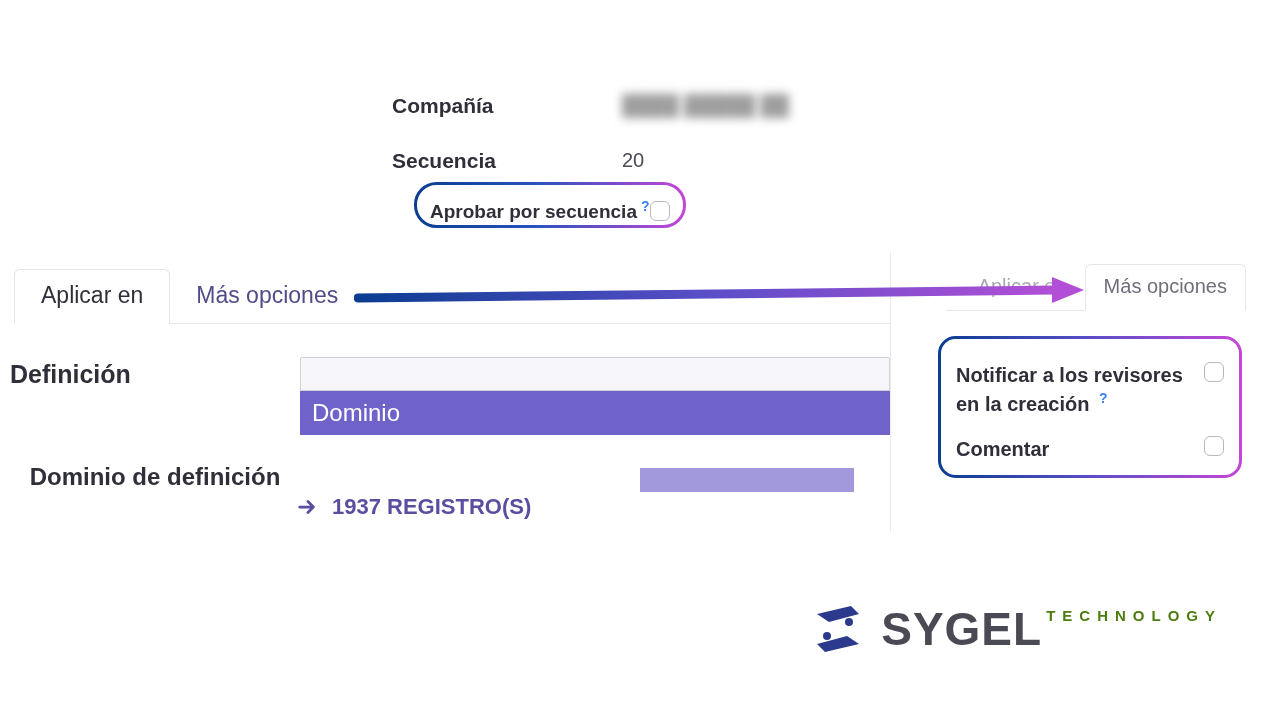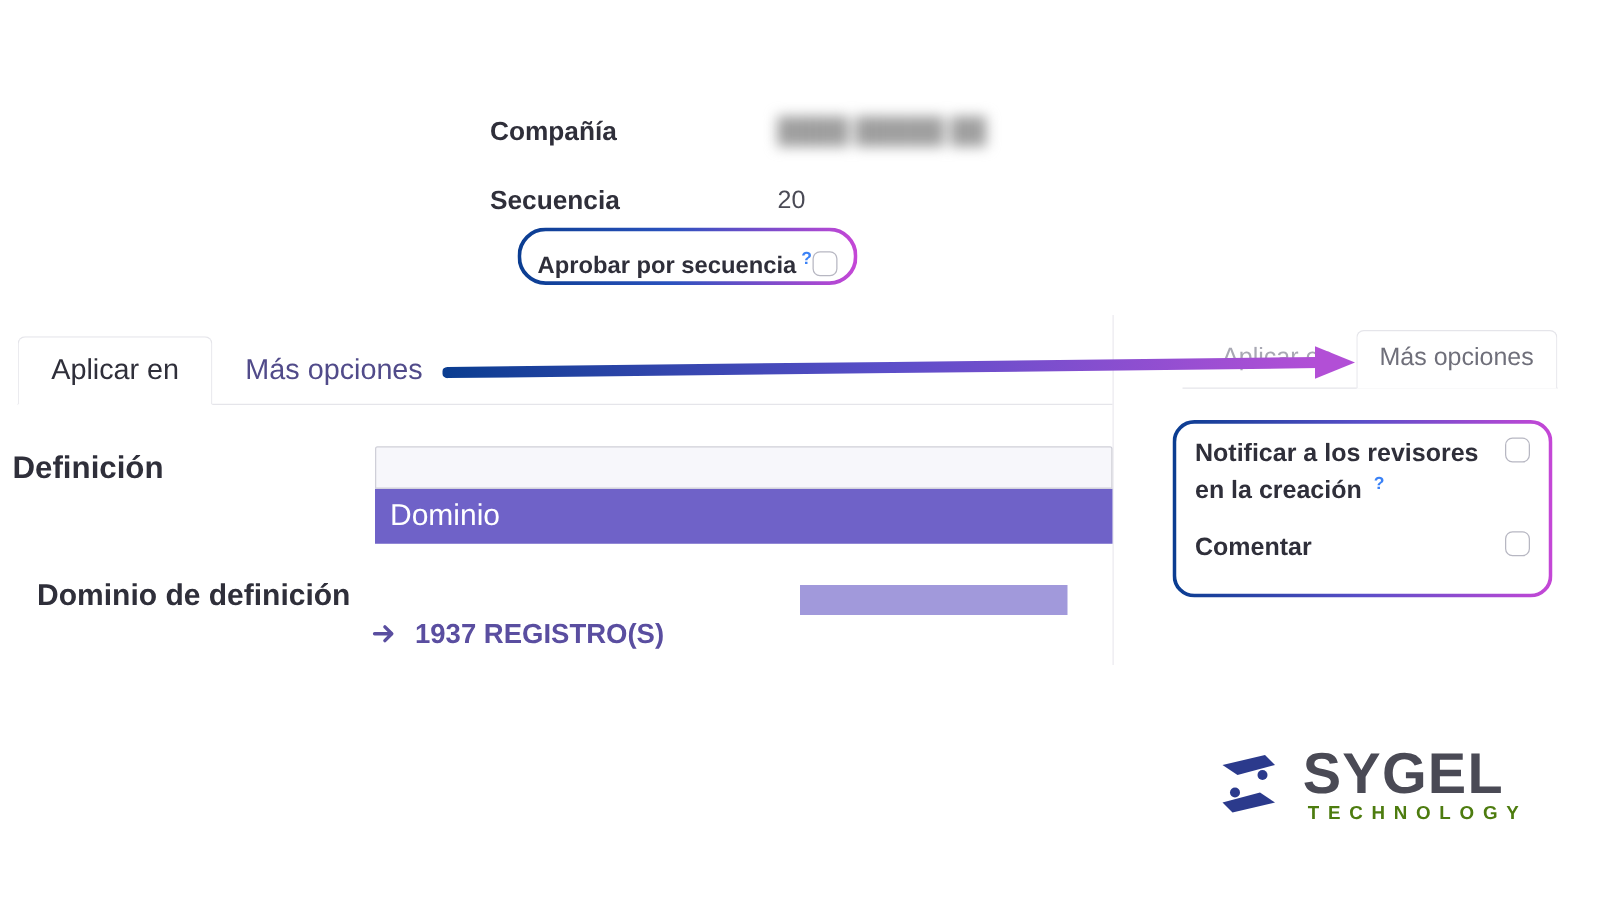--- a/index.html
+++ b/index.html
@@ -61,30 +61,30 @@
                  background:#f7f7fb; padding:4px 10px; font-size:16px; outline:none; }
   .combo-drop { width:100%; }
   .combo-item { background:#6f62c8; color:#fff; font-size:24px; padding:8px 12px; font-weight:500; cursor:pointer; }
   .placeholder-bar { position:absolute; left:640px; top:468px; width:214px; height:24px; background:#6f62c8; opacity:.65; }
 
   .records { position:absolute; left:296px; top:494px; display:flex; align-items:center; gap:14px;
              color:#5a4ea0; font-weight:700; font-size:22px; }
   .arrow-icon { width:22px; height:22px; }
 
   
-  .opt-card { position:absolute; right:38px; top:336px; width:304px; height:142px;
+  .opt-card { position:absolute; right:38px; top:348px; width:304px; height:142px;
               padding:14px 18px; background:#fff;border-radius:19px; }
   .opt-card .row2 { display:flex; align-items:flex-start; justify-content:space-between; margin-bottom:18px; }
   .opt-label { font-size:20px; font-weight:600; color:#2f2f3a; line-height:1.35; max-width:230px; }
   .opt-card .chk { margin-left:0; }
   .opt-card-border { position:absolute; right:38px; top:336px; width:304px; height:142px; pointer-events:none; }
 
   
   .logo { position:absolute; right:58px; bottom:62px; display:flex; align-items:center; gap:14px; }
-  .logo-text { display:flex; flex-direction:column; line-height:1; }
+  .logo-text { display:flex; line-height:1; }
   .logo-name { font-family:"Arial Black", Arial, sans-serif; font-size:46px; font-weight:900; color:#4a4a55; letter-spacing:1px; }
   .logo-sub  { font-size:15px; font-weight:600; color:#4d7c0f; letter-spacing:7px; margin-top:2px; margin-left:4px; }
 
 </style>
 </head>
 <body>
 
 <div class="top-form">
   <div class="form-row">
     <div class="form-label">Compañía</div>

